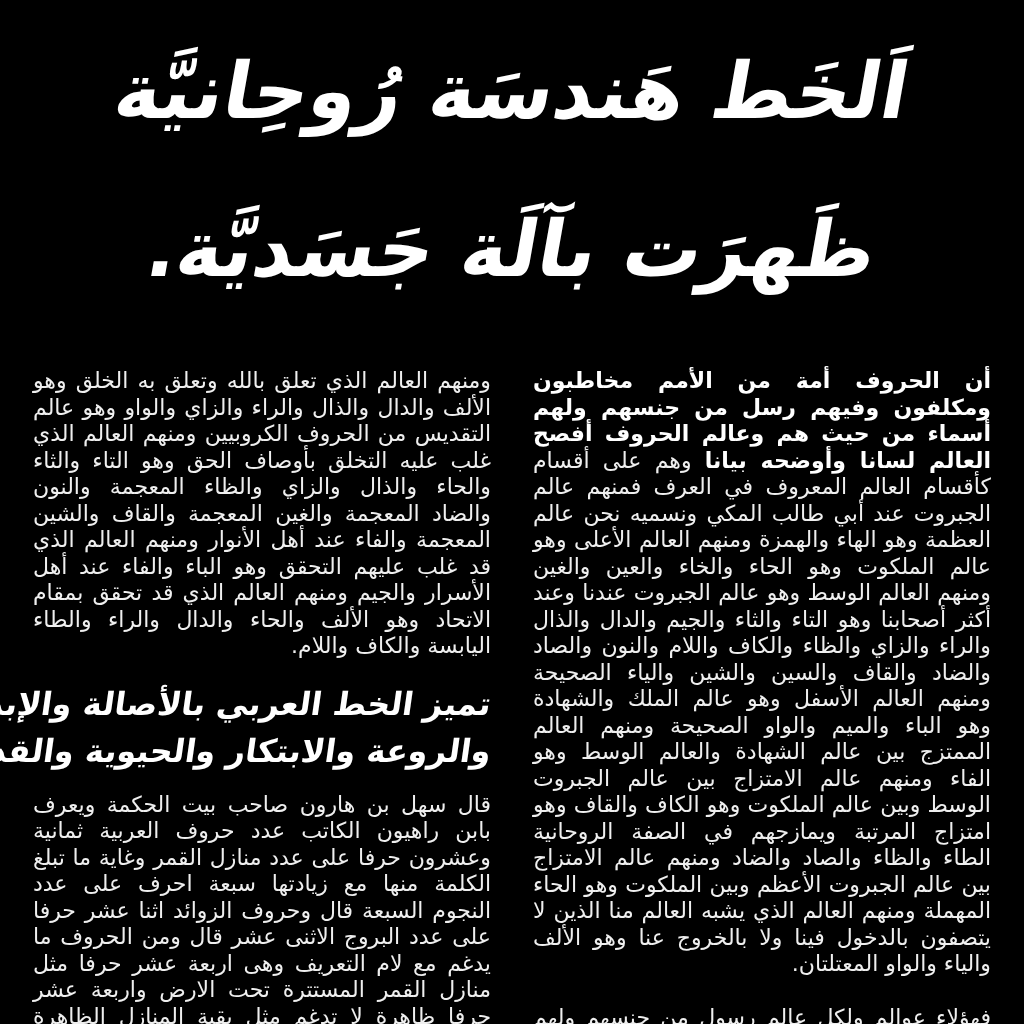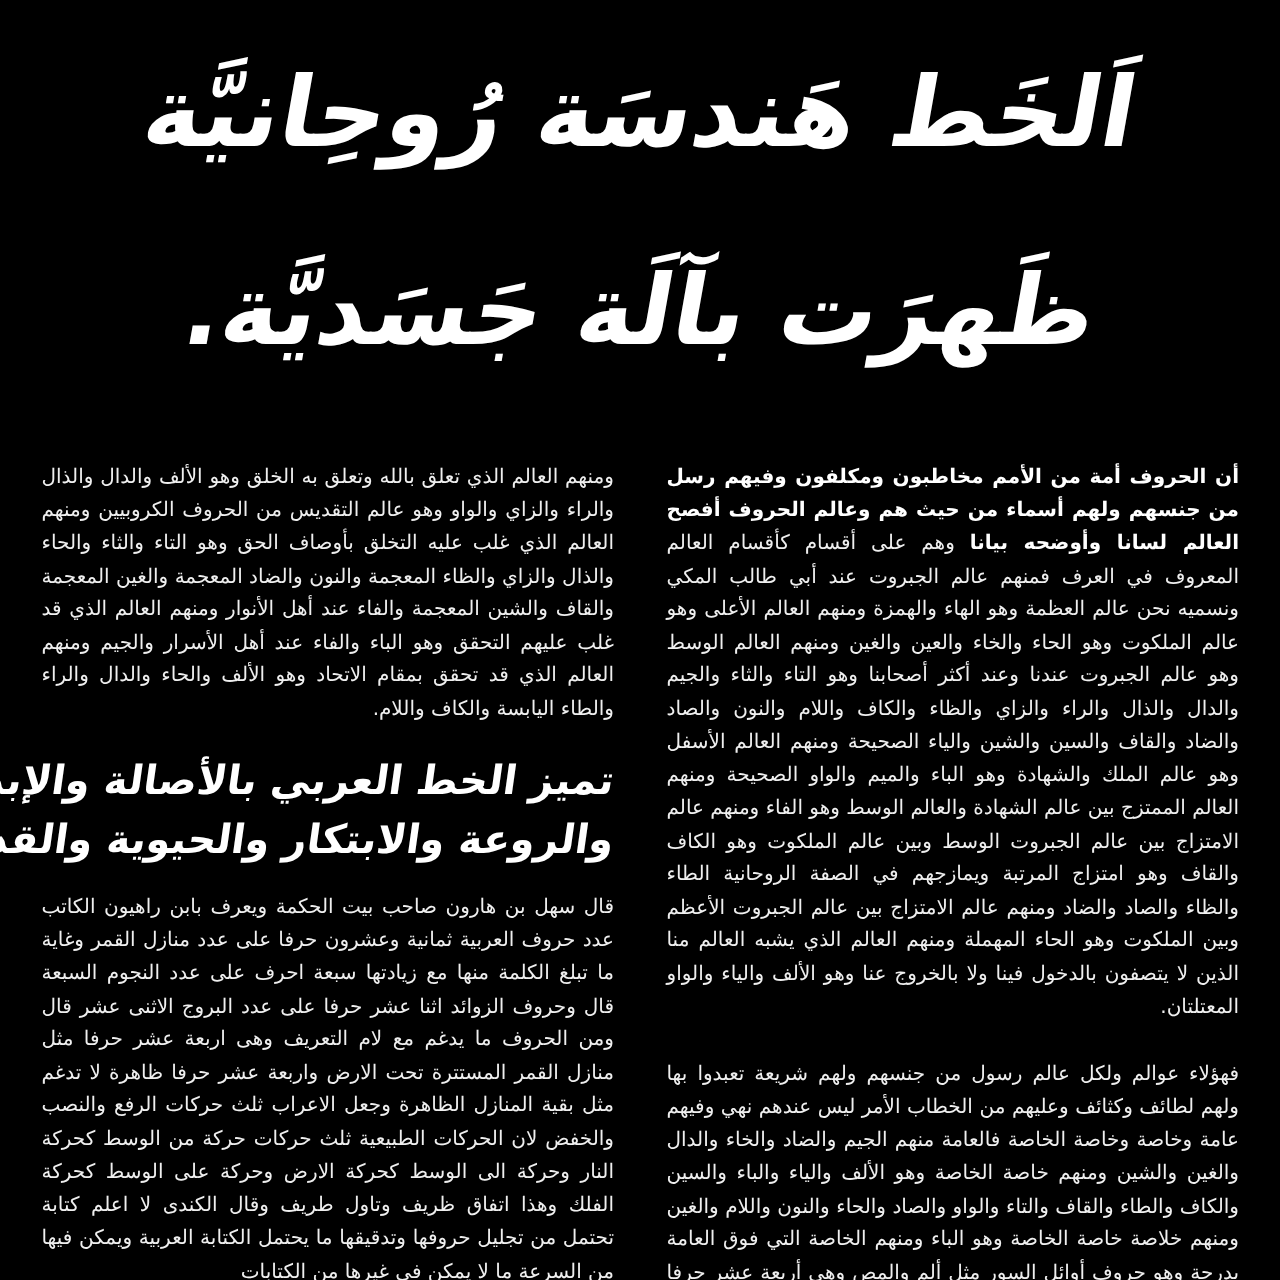--- a/index.html
+++ b/index.html
@@ -35,21 +35,21 @@
     display: flex;
     gap: 42px;
     margin-top: 40px;
   }
   .col {
     flex: 1 1 0;
     min-width: 0;
   }
   .para {
     margin: 0;
-    font-size: 16px;
+    font-size: 22px;
     line-height: 26.5px;
     text-align: justify;
     text-justify: inter-word;
     color: #efefef;
   }
   .para strong {
     color: #ffffff;
     font-weight: bold;
   }
   .para + .para {

